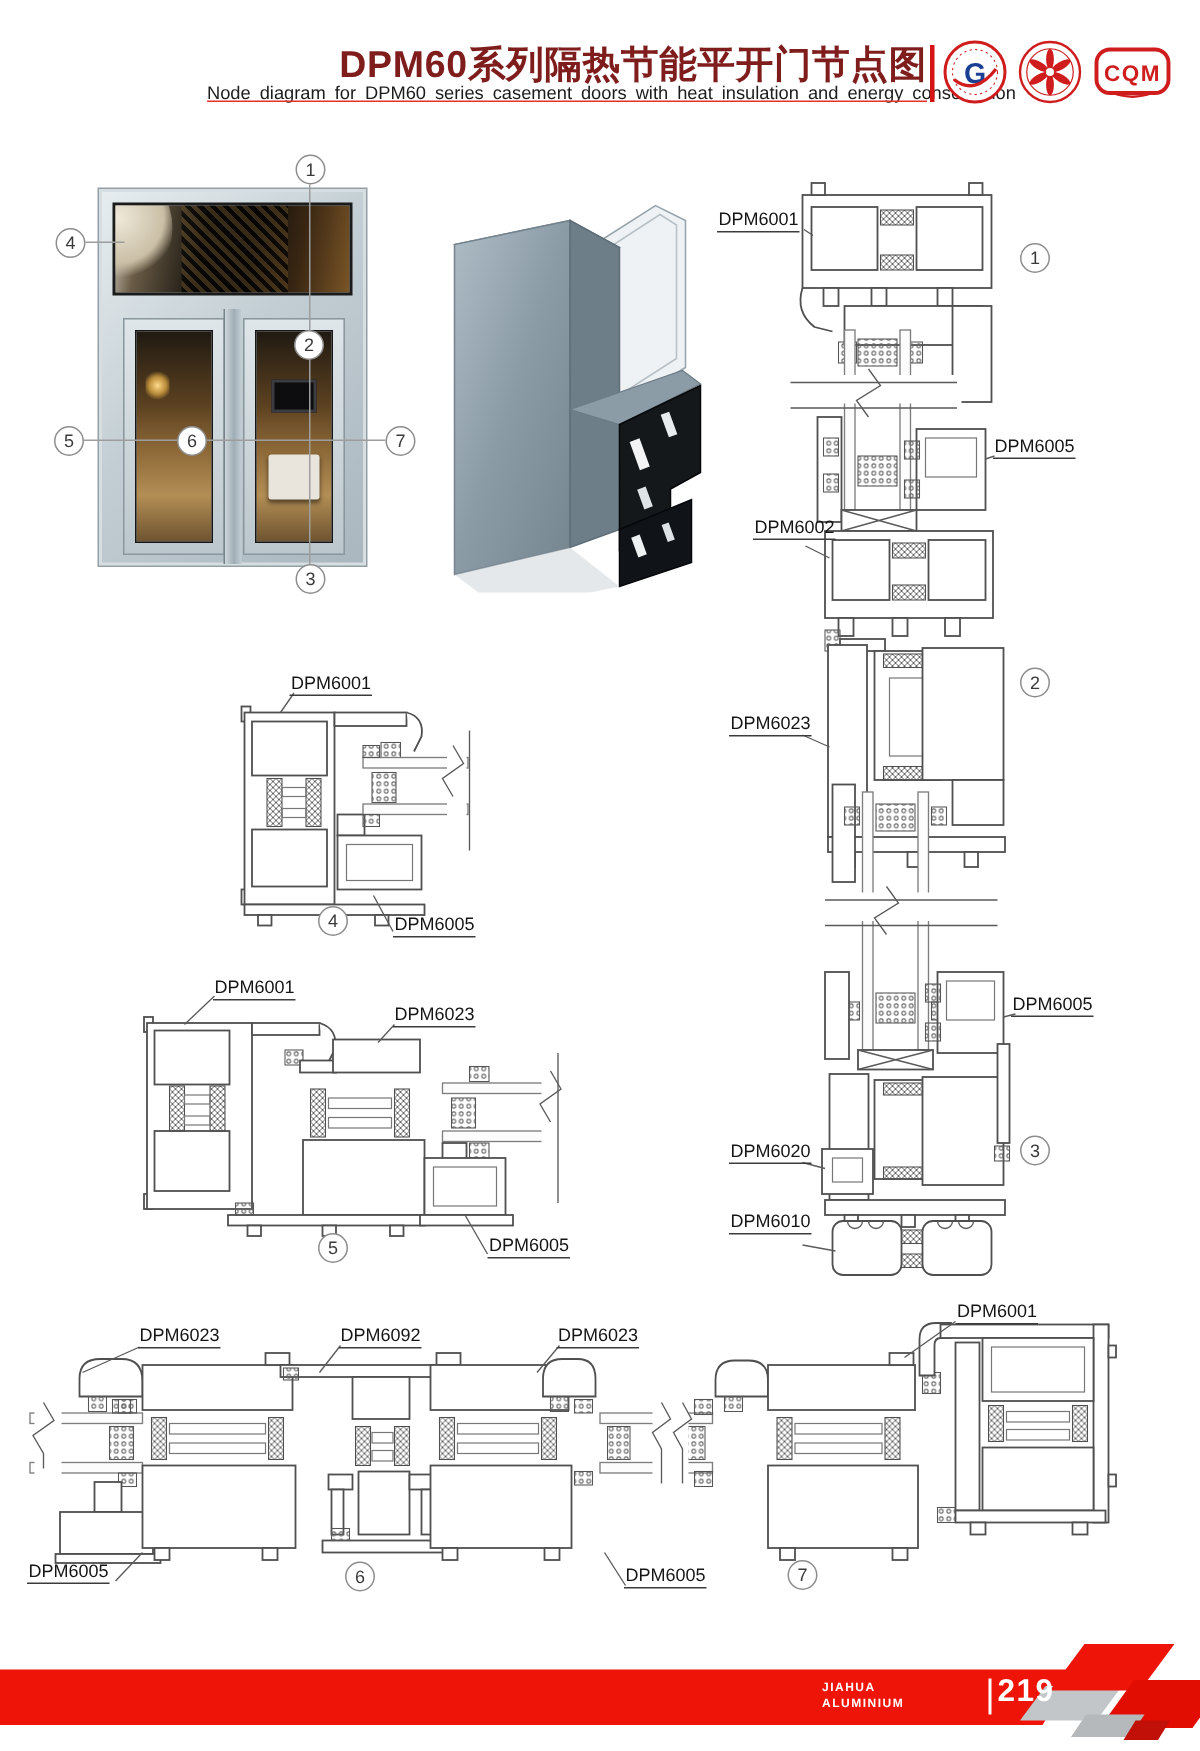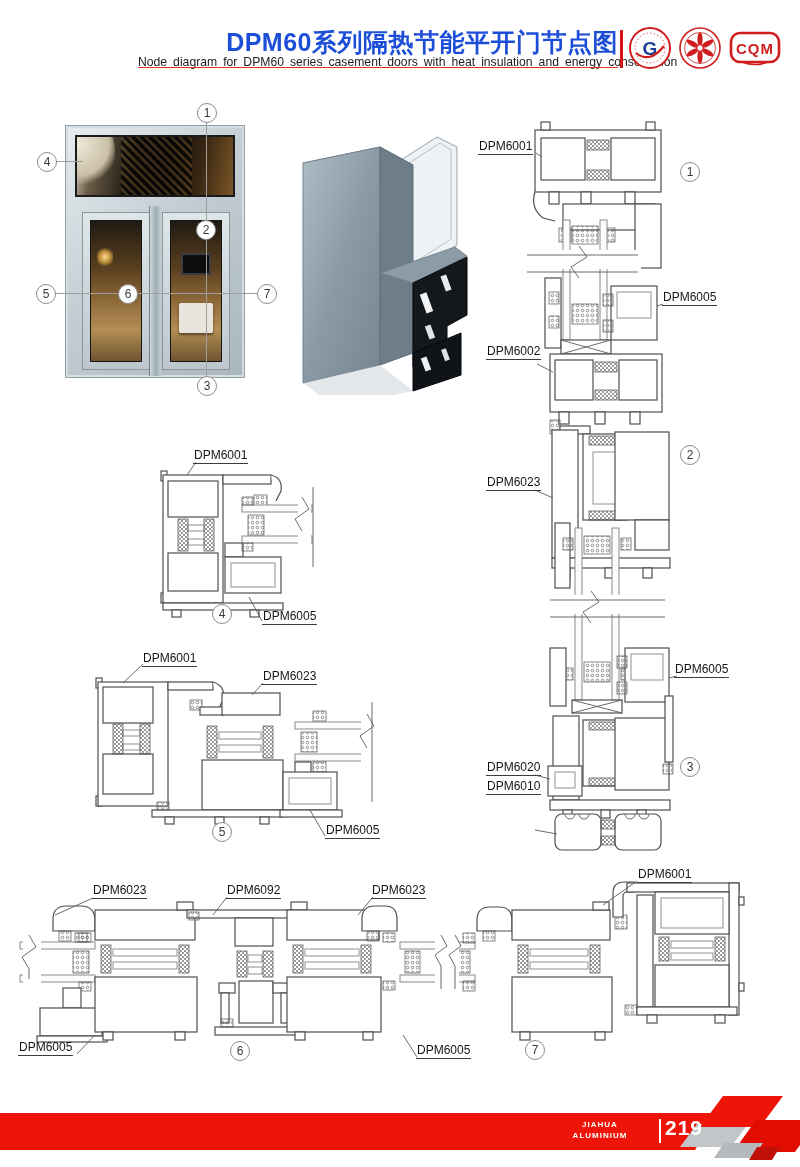--- a/index.html
+++ b/index.html
@@ -2,21 +2,21 @@
 <html><head>
 <meta charset="utf-8">
 <style>
   *{margin:0;padding:0;box-sizing:border-box}
   html,body{background:#fff}
   body{width:800px;height:1167px;position:relative;overflow:hidden;
        font-family:"Liberation Sans",sans-serif;color:#111}
   .abs{position:absolute}
   
   .title{position:absolute;left:138px;top:26px;width:480px;text-align:right;
-         font-size:25px;font-weight:bold;letter-spacing:.5px;color:#1d4ed8;white-space:nowrap}
+         font-size:25px;font-weight:bold;letter-spacing:.5px;color:#7f1d1d;white-space:nowrap}
   .subtitle{position:absolute;left:138px;top:55px;width:480px;text-align:right;
             font-size:12.2px;word-spacing:2.6px;color:#1c1c1c;white-space:nowrap}
   .red-underline{position:absolute;left:138px;top:67px;width:480px;height:1.4px;background:#e53226}
   .red-divider{position:absolute;left:620px;top:30px;width:2.5px;height:38px;background:#d61414}
   
   .lbl{position:absolute;font-size:12px;line-height:13px;color:#151515;
        border-bottom:1.2px solid #3c3c3c;padding:0 1px 1px 1px;white-space:nowrap;background:transparent}
   
   .co{position:absolute;width:20px;height:20px;border:1.1px solid #8d8d8d;border-radius:50%;
       background:#fff;color:#3a3a3a;font-size:12px;line-height:18px;text-align:center;z-index:5}
@@ -45,21 +45,21 @@
   .panel-glass{position:absolute;left:7px;top:7px;width:52px;height:142px;border:1.5px solid #161616;
       background:linear-gradient(180deg,#201a12 0%,#5c4120 35%,#8a6636 55%,#b38e55 78%,#6e5430 100%)}
   .cabinet{position:absolute;left:8px;bottom:28px;width:34px;height:30px;background:#e9e5dc;
       border-radius:2px;box-shadow:0 2px 3px rgba(0,0,0,.5)}
   .tv{position:absolute;left:10px;top:32px;width:30px;height:22px;background:#0d0d0f;border:2px solid #3c3c40}
   .chandelier{position:absolute;left:6px;top:26px;width:16px;height:20px;
       background:radial-gradient(circle,#ffd98a 0%,#b98c3a 45%,rgba(0,0,0,0) 75%)}
   .stile{position:absolute;left:83px;top:80px;width:12px;height:170px;
       background:linear-gradient(90deg,#cdd6da,#9fadb5 55%,#c3ced4);border-left:1px solid #76838a}
   
-  .brand{position:absolute;left:548px;top:1119px;width:104px;text-align:center;color:#fff;
+  .brand{position:absolute;left:548px;top:1119px;width:104px;text-align:left;color:#fff;
          font-weight:bold;font-size:8px;letter-spacing:1px;line-height:11px}
   .fdiv{position:absolute;left:659px;top:1119px;width:1.5px;height:24px;background:#fff}
   .pagenum{position:absolute;left:665px;top:1116px;color:#fff;font-weight:bold;font-size:21px;letter-spacing:1px}
   .logos{position:absolute;left:628px;top:27px;width:156px;height:42px;display:flex;gap:6px;align-items:center}
 </style>
 </head>
 <body>
 
 <svg class="abs" width="0" height="0" style="left:0;top:0">
   <defs>
@@ -262,25 +262,25 @@
   <rect class="pf" x="80" y="706" width="46" height="36" rx="7"></rect>
   <rect class="pf" x="140" y="706" width="46" height="36" rx="7"></rect>
   <path class="ln" d="M90,706 a5,5 0 0 0 10,0 M104,706 a5,5 0 0 0 10,0 M150,706 a5,5 0 0 0 10,0 M164,706 a5,5 0 0 0 10,0"></path>
   <rect class="ht" x="126" y="712" width="14" height="9"></rect>
   <rect class="ht" x="126" y="728" width="14" height="9"></rect>
   <path class="ln" d="M60,722 l22,4"></path>
 </svg>
 
 <div class="lbl" style="left:478px;top:140px">DPM6001</div>
 <div class="lbl" style="left:662px;top:291px">DPM6005</div>
-<div class="lbl" style="left:486px;top:345px">DPM6002</div>
+<div class="lbl" style="left:502px;top:345px">DPM6002</div>
 <div class="lbl" style="left:486px;top:476px">DPM6023</div>
 <div class="lbl" style="left:674px;top:663px">DPM6005</div>
 <div class="lbl" style="left:486px;top:761px">DPM6020</div>
-<div class="lbl" style="left:486px;top:780px">DPM6010</div>
+<div class="lbl" style="left:486px;top:808px">DPM6010</div>
 <div class="co" style="left:680px;top:162px">1</div>
 <div class="co" style="left:680px;top:445px">2</div>
 <div class="co" style="left:680px;top:757px">3</div>
 
 <svg class="abs" style="left:130px;top:445px" width="230" height="190" viewBox="0 0 230 190">
   <rect class="pf" x="31" y="26" width="6" height="10"></rect>
   <rect class="pf" x="31" y="148" width="6" height="10"></rect>
   <rect class="pf" x="33" y="30" width="60" height="128"></rect>
   <rect class="pf" x="38" y="36" width="50" height="36"></rect>
   <rect class="pf" x="38" y="108" width="50" height="38"></rect>

